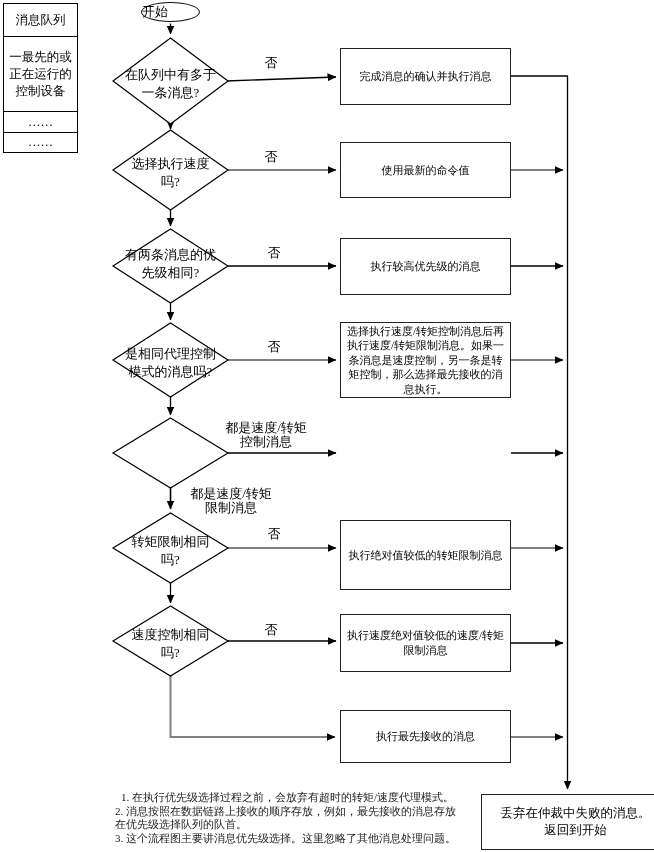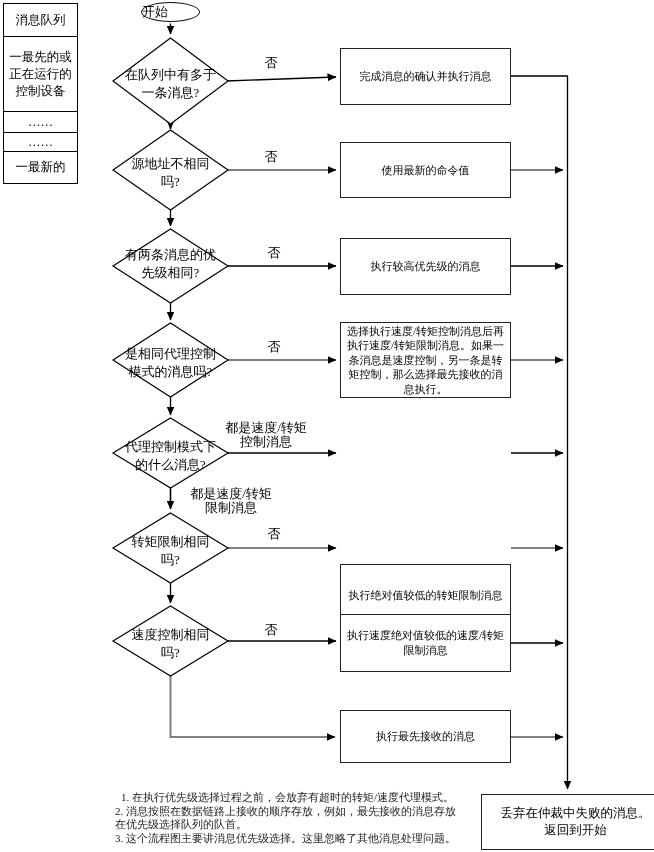--- a/index.html
+++ b/index.html
@@ -87,47 +87,44 @@
     <polygon points="170.5,418 228,453 170.5,488 113,453" fill="#fff" stroke="#000" stroke-width="1.2"></polygon>
     <polygon points="170.5,513 228,548 170.5,583 113,548" fill="#fff" stroke="#000" stroke-width="1.2"></polygon>
     <polygon points="170.5,606 228,641 170.5,676 113,641" fill="#fff" stroke="#000" stroke-width="1.2"></polygon>
   </svg>
 
   <div id="queue">
     <div class="qrow" style="height:33px;">消息队列</div>
     <div class="qrow" style="height:75px;">一最先的或正在运行的控制设备</div>
     <div class="qrow" style="height:21px;">……</div>
     <div class="qrow" style="height:19px;">……</div>
-    <div class="qrow" style="height:31px;">一最新的</div>
   </div>
 
   <div class="ellipse">
     <span>开始</span>
   </div>
 
   <div class="dtext" style="left:110px;top:66px;width:121px;">在队列中有多于
 一条消息?</div>
-  <div class="dtext" style="left:110px;top:155px;width:121px;">源地址不相同
+  <div class="dtext" style="left:110px;top:155px;width:121px;">选择执行速度
 吗?</div>
   <div class="dtext" style="left:110px;top:246px;width:121px;">有两条消息的优
 先级相同?</div>
   <div class="dtext" style="left:110px;top:345px;width:121px;">是相同代理控制
 模式的消息吗?</div>
-  <div class="dtext" style="left:110px;top:438px;width:121px;">代理控制模式下
-的什么消息?</div>
   <div class="dtext" style="left:110px;top:533px;width:121px;">转矩限制相同
 吗?</div>
   <div class="dtext" style="left:110px;top:626px;width:121px;">速度控制相同
 吗?</div>
 
   <div class="rect" style="left:340px;top:48px;width:171px;height:57px;">完成消息的确认并执行消息</div>
   <div class="rect" style="left:340px;top:142px;width:171px;height:56px;">使用最新的命令值</div>
   <div class="rect" style="left:340px;top:238px;width:171px;height:57px;">执行较高优先级的消息</div>
   <div class="rect" style="left:340px;top:322px;width:171px;height:76px;line-height:14.6px;">选择执行速度/转矩控制消息后再执行速度/转矩限制消息。如果一条消息是速度控制，另一条是转矩控制，那么选择最先接收的消息执行。</div>
-  <div class="rect" style="left:340px;top:520px;width:171px;height:63px;margin-top:44px;">执行绝对值较低的转矩限制消息</div>
+  <div class="rect" style="left:340px;top:520px;width:171px;height:70px;">执行绝对值较低的转矩限制消息</div>
   <div class="rect" style="left:340px;top:614px;width:171px;height:58px;">执行速度绝对值较低的速度/转矩限制消息</div>
   <div class="rect" style="left:340px;top:710px;width:171px;height:53px;">执行最先接收的消息</div>
 
   <div class="discard">丢弃在仲裁中失败的消息。
 返回到开始</div>
 
   <div class="elabel" style="left:258px;top:56px;width:26px;">否</div>
   <div class="elabel" style="left:258px;top:150px;width:26px;">否</div>
   <div class="elabel" style="left:261px;top:246px;width:26px;">否</div>
   <div class="elabel" style="left:261px;top:340px;width:26px;">否</div>

